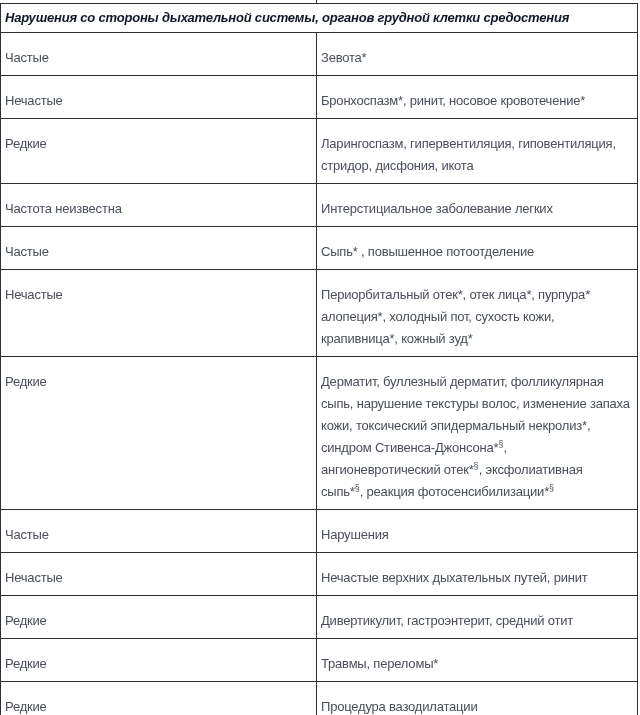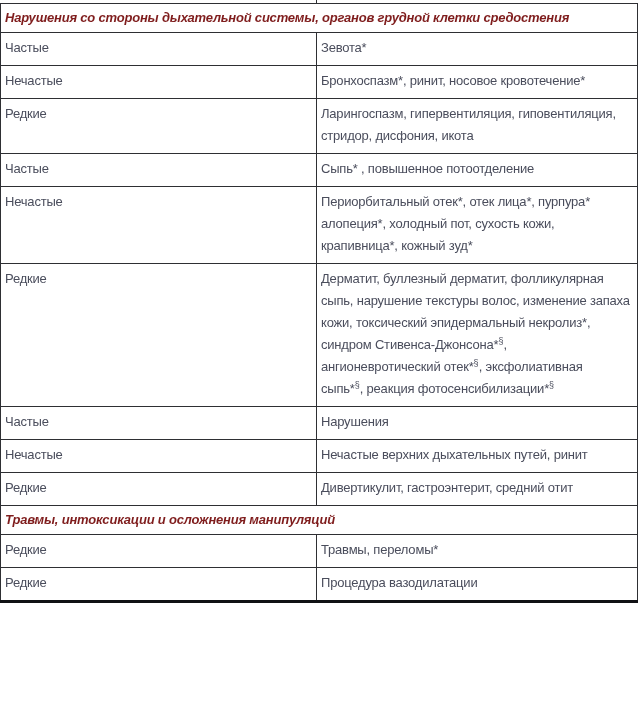--- a/index.html
+++ b/index.html
@@ -37,28 +37,28 @@
   table.adverse td {
     border: 1px solid #2e2f33;
     vertical-align: top;
     box-sizing: border-box;
   }
   td.freq, td.eff {
     font-size: 13px;
     line-height: 22px;
     color: #4a4d5c;
     letter-spacing: -0.2px;
-    padding: 4px 6px 6px 4px;
+    padding: 14px 6px 6px 4px;
   }
   tr.section td {
     font-size: 13px;
     line-height: 21px;
     font-weight: bold;
     font-style: italic;
-    color: #7f1d1d;
+    color: #0f172a;
     letter-spacing: -0.2px;
     padding: 3px 6px 4px 4px;
   }
   td.eff sup {
     font-size: 9px;
     line-height: 0;
     letter-spacing: 0;
   }
 </style>
 </head>
@@ -82,20 +82,24 @@
           </tr>
           <tr>
             <td class="freq">Нечастые</td>
             <td class="eff">Бронхоспазм*, ринит, носовое кровотечение*</td>
           </tr>
           <tr>
             <td class="freq">Редкие</td>
             <td class="eff">Ларингоспазм, гипервентиляция, гиповентиляция,<br>стридор, дисфония, икота</td>
           </tr>
           <tr>
+            <td class="freq">Частота неизвестна</td>
+            <td class="eff">Интерстициальное заболевание легких</td>
+          </tr>
+          <tr>
             <td class="freq">Частые</td>
             <td class="eff">Сыпь* , повышенное потоотделение</td>
           </tr>
           <tr>
             <td class="freq">Нечастые</td>
             <td class="eff">Периорбитальный отек*, отек лица*, пурпура*<br>алопеция*, холодный пот, сухость кожи,<br>крапивница*, кожный зуд*</td>
           </tr>
           <tr>
             <td class="freq">Редкие</td>
             <td class="eff">Дерматит, буллезный дерматит, фолликулярная<br>сыпь, нарушение текстуры волос, изменение запаха<br>кожи, токсический эпидермальный некролиз*,<br>синдром Стивенса-Джонсона*<sup>§</sup>,<br>ангионевротический отек*<sup>§</sup>, эксфолиативная<br>сыпь*<sup>§</sup>, реакция фотосенсибилизации*<sup>§</sup></td>
@@ -105,23 +109,20 @@
             <td class="eff">Нарушения</td>
           </tr>
           <tr>
             <td class="freq">Нечастые</td>
             <td class="eff">Нечастые верхних дыхательных путей, ринит</td>
           </tr>
           <tr>
             <td class="freq">Редкие</td>
             <td class="eff">Дивертикулит, гастроэнтерит, средний отит</td>
           </tr>
-          <tr class="section">
-            <td colspan="2">Травмы, интоксикации и осложнения манипуляций</td>
-          </tr>
           <tr>
             <td class="freq">Редкие</td>
             <td class="eff">Травмы, переломы*</td>
           </tr>
           <tr>
             <td class="freq">Редкие</td>
             <td class="eff">Процедура вазодилатации</td>
           </tr>
         </tbody>
     </table>

